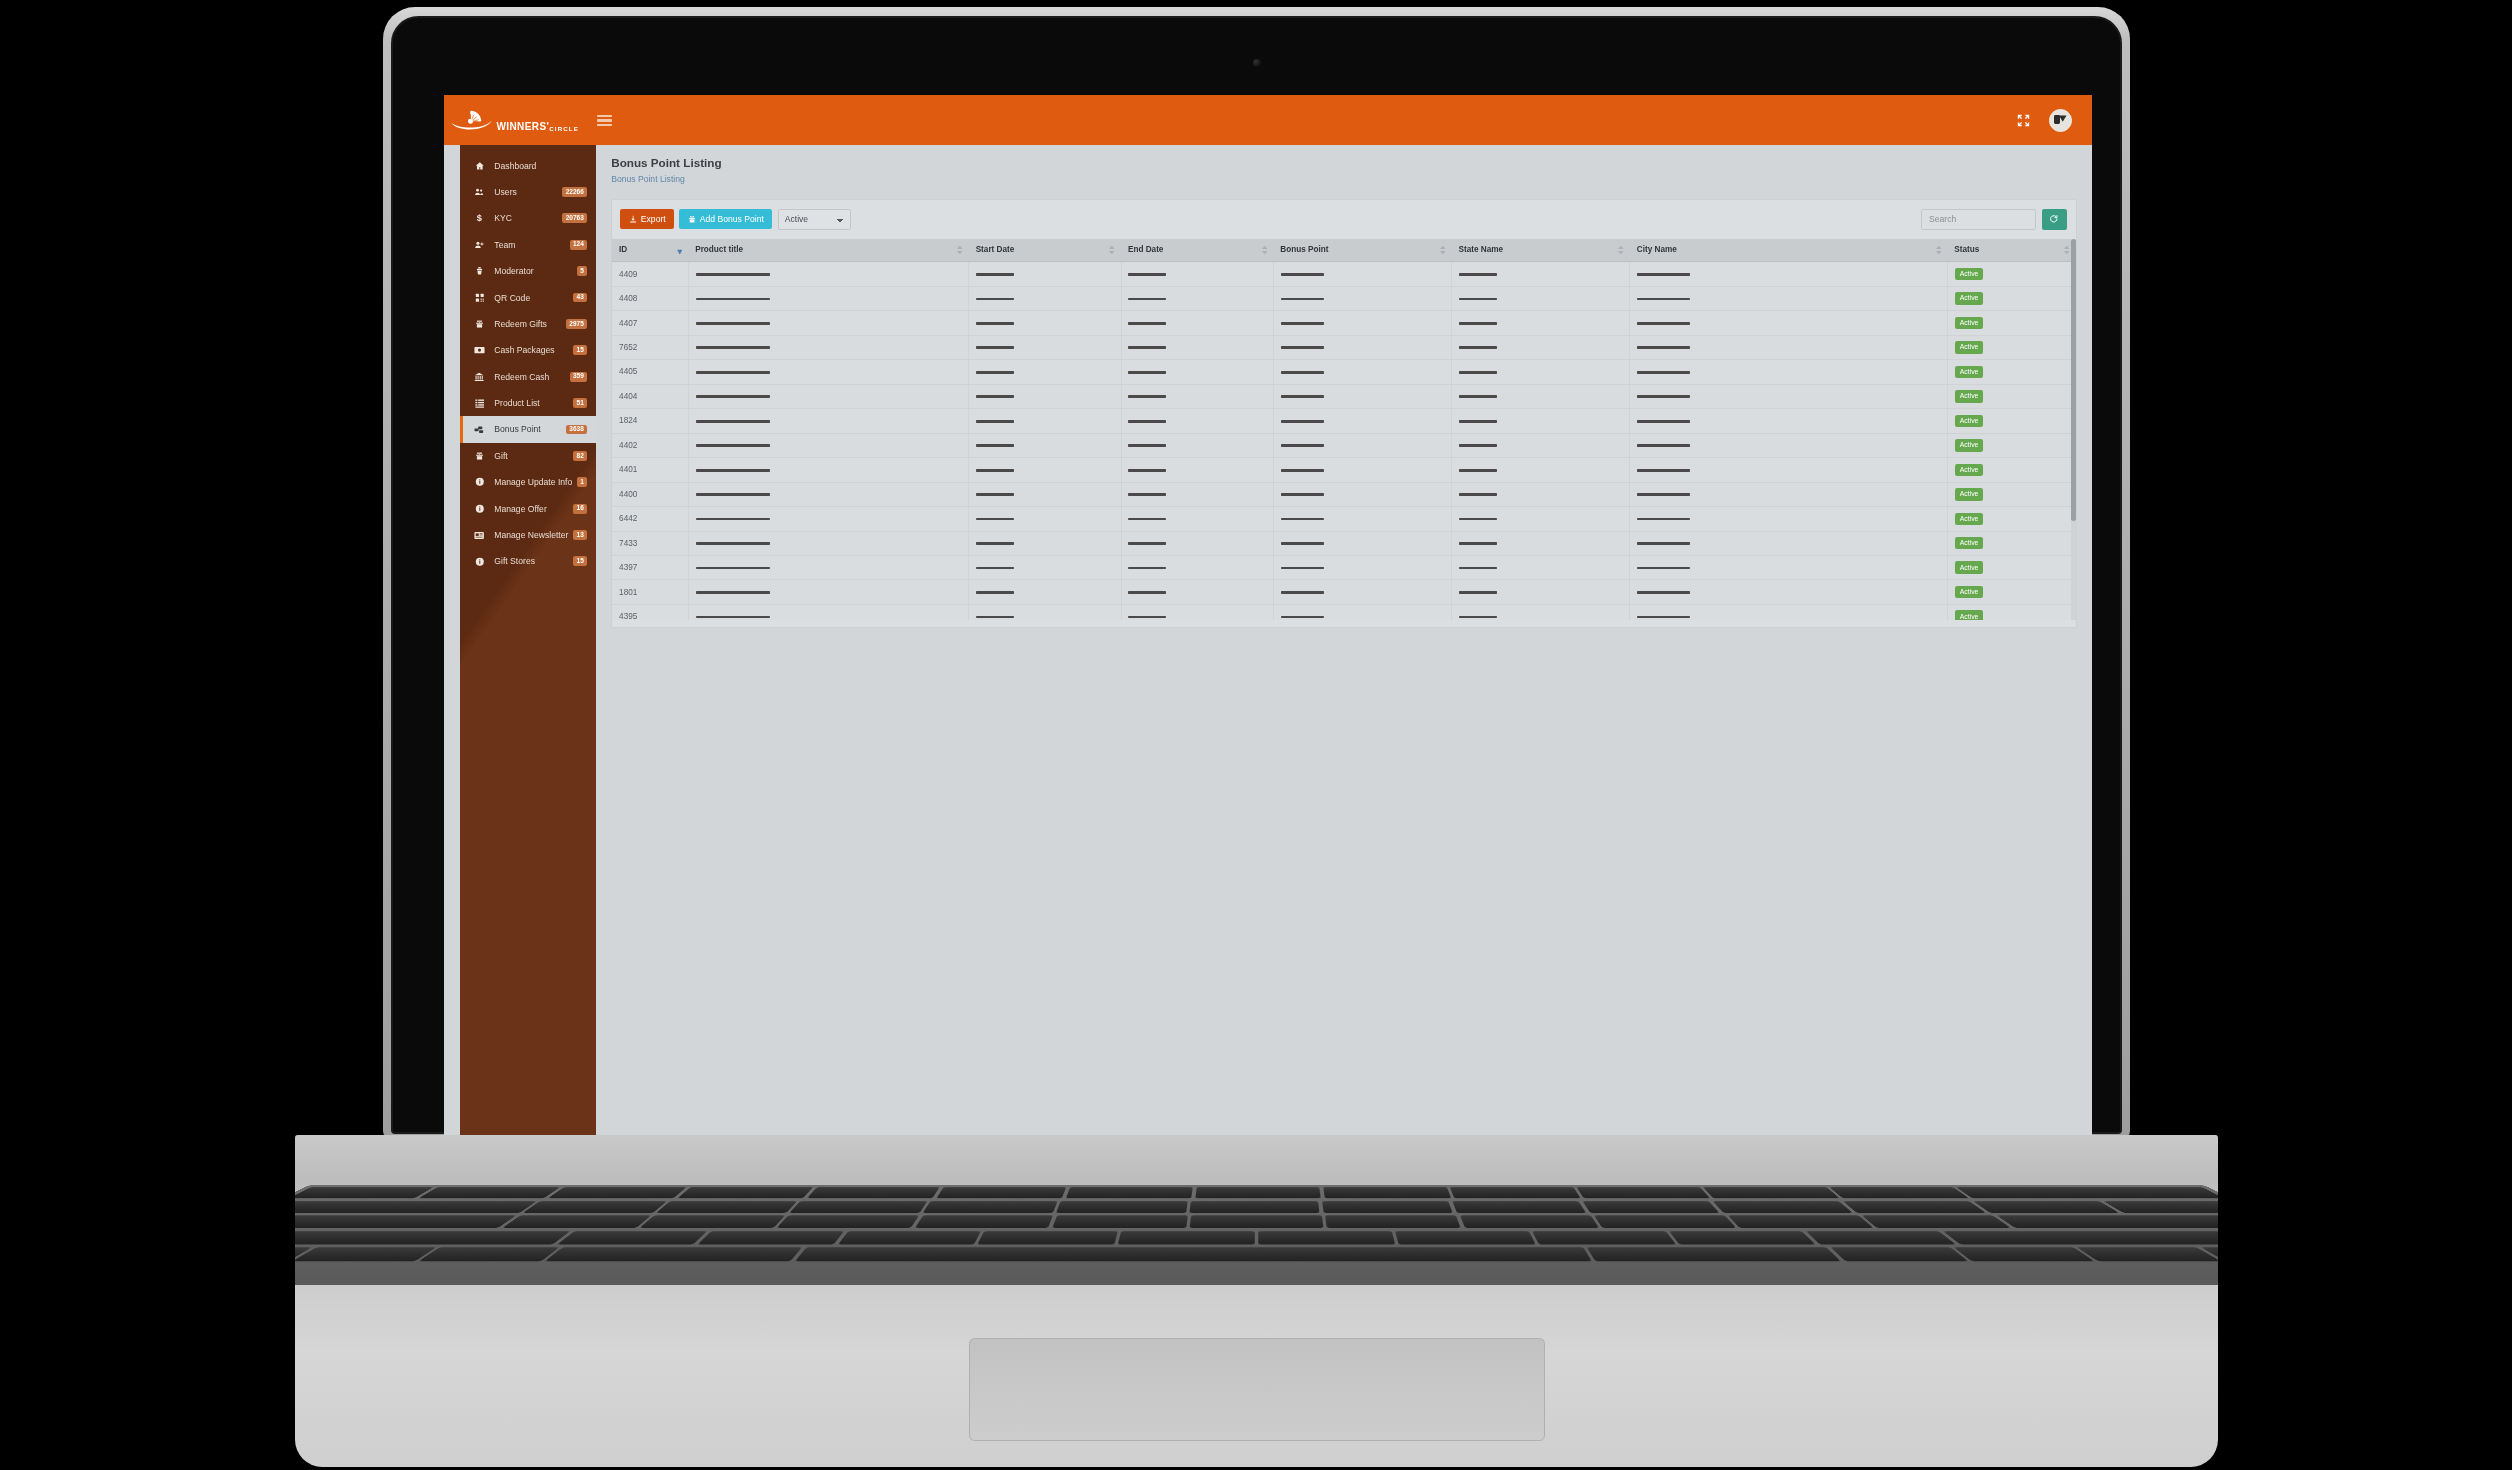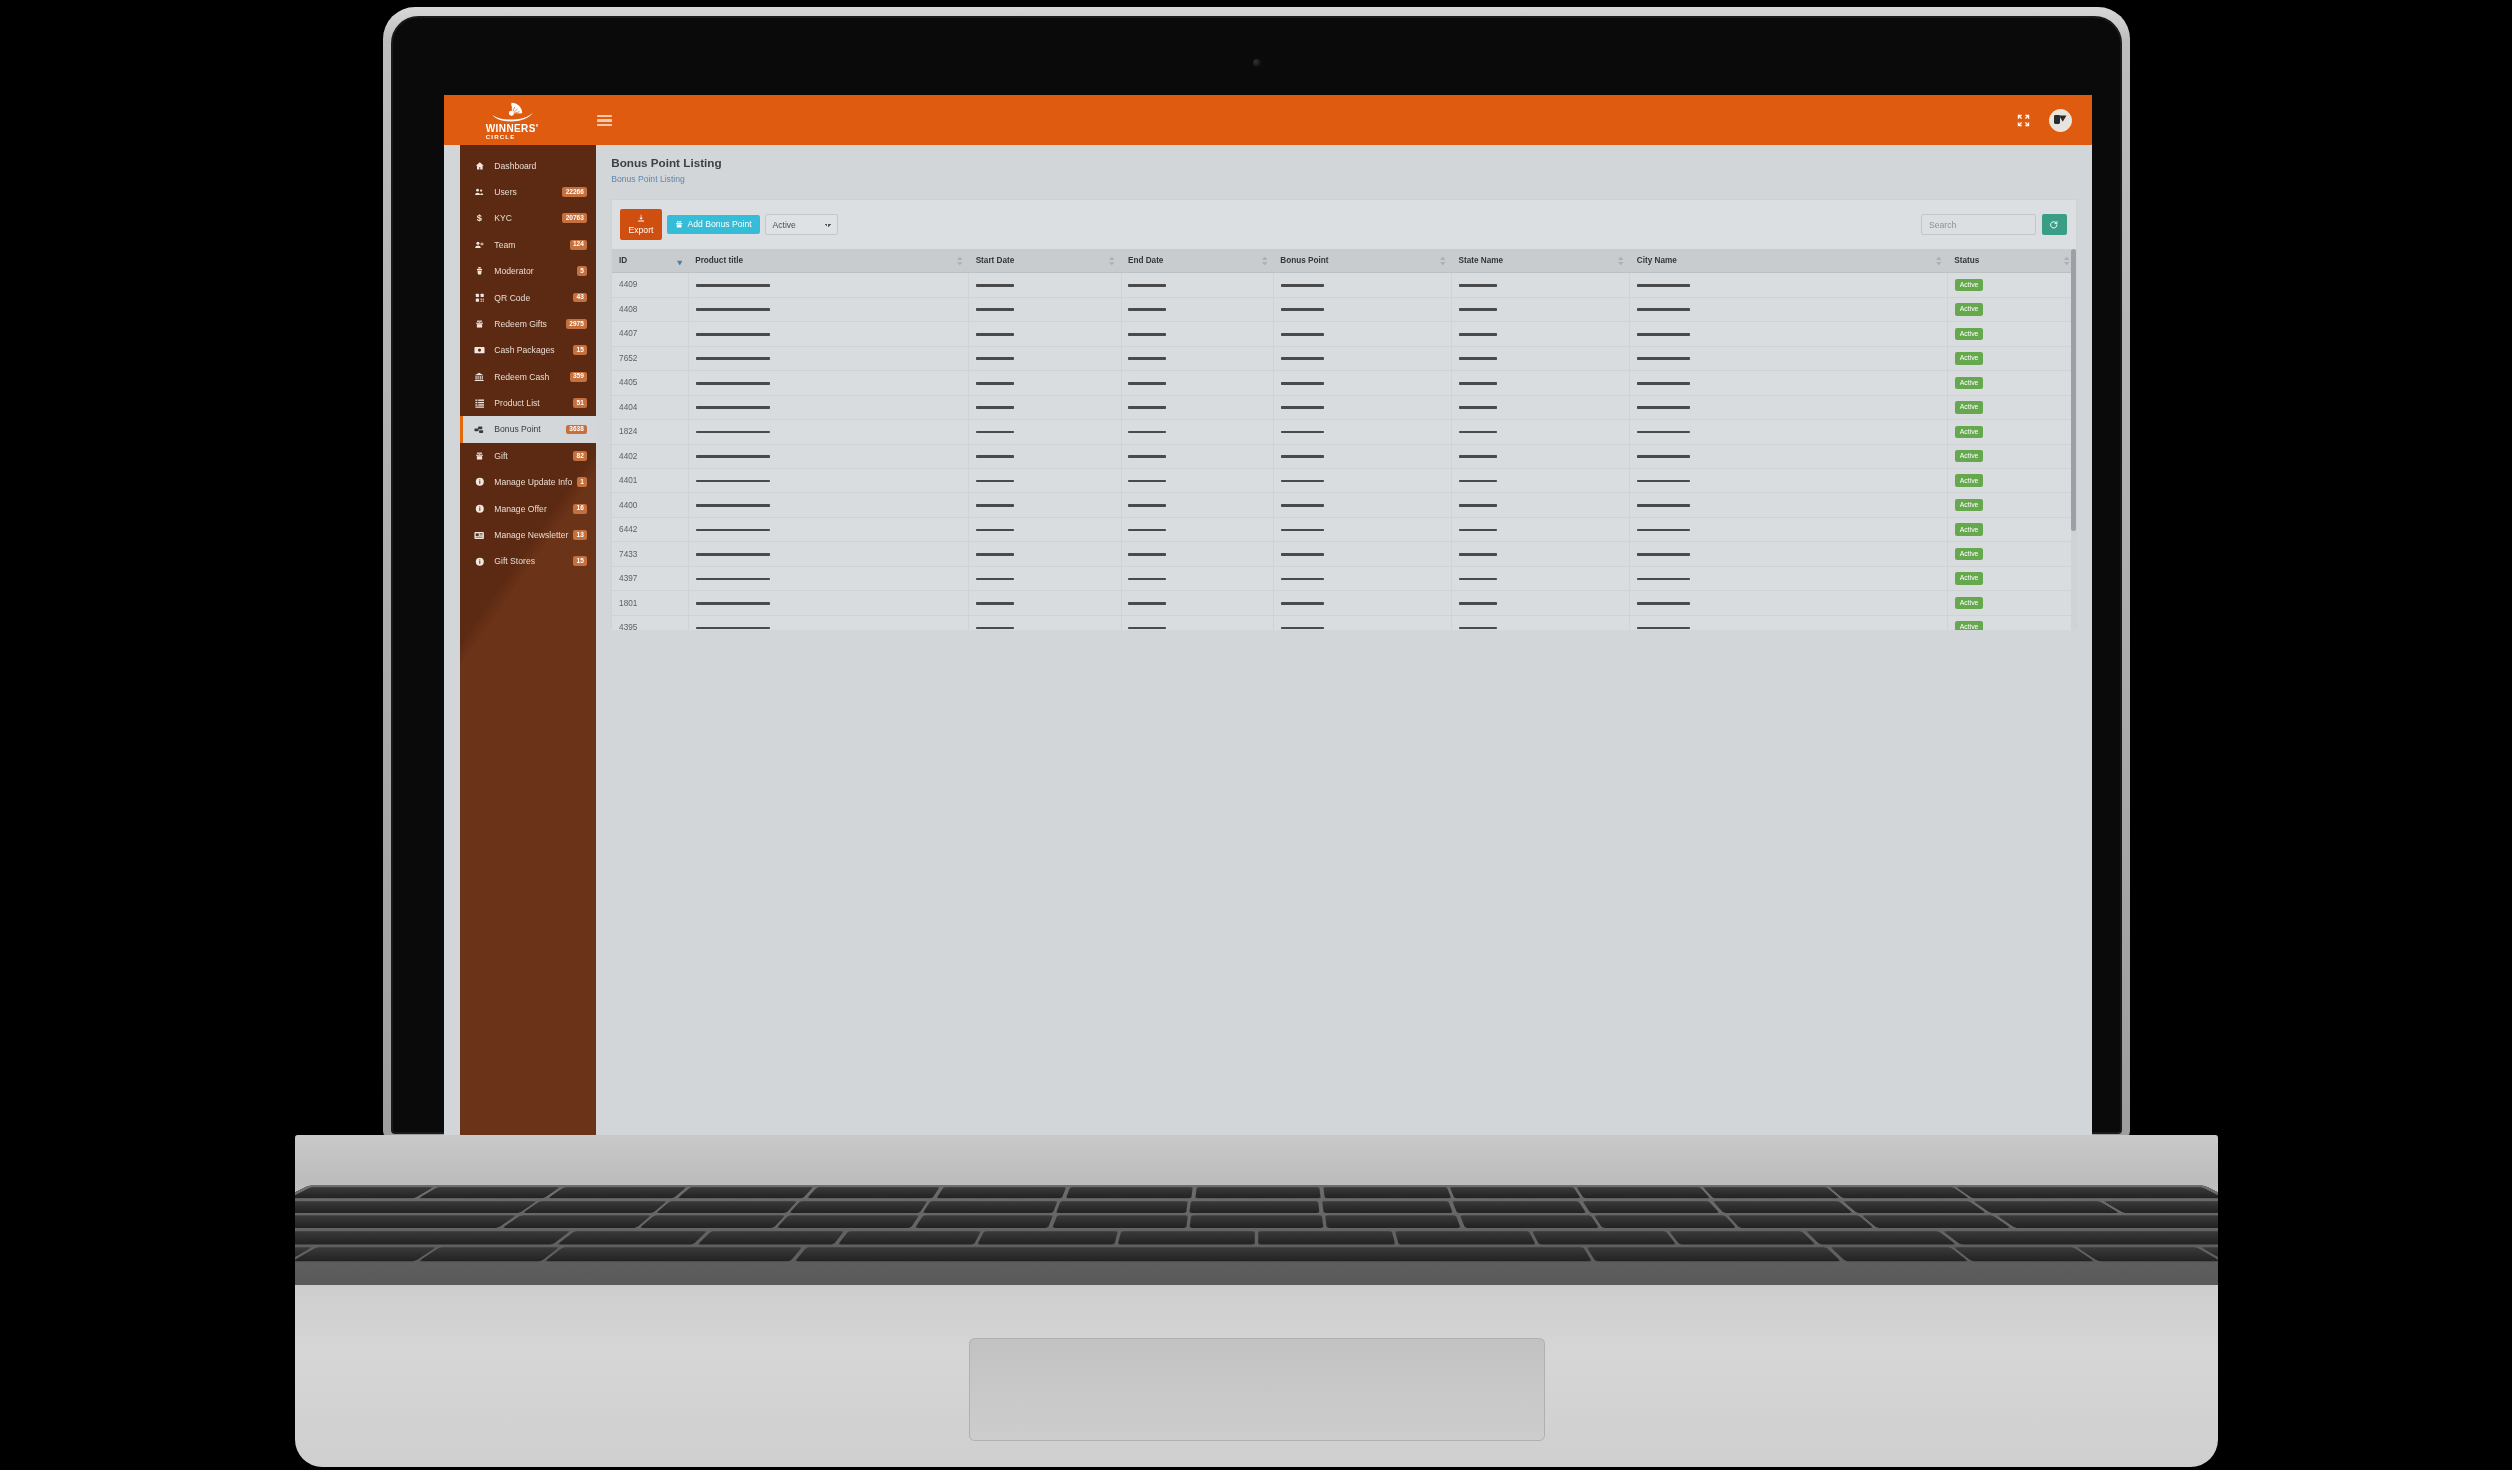--- a/index.html
+++ b/index.html
@@ -97,21 +97,21 @@
     height: 50px; background: #de5b10;
     display: flex; align-items: center;
     flex: 0 0 auto; position: relative; z-index: 5;
   }
   .brand {
     width: 136px; height: 50px;
     display: flex; flex-direction: column;
     align-items: center; justify-content: center;
     flex: 0 0 136px;
   }
-  .logo-wrap { display: flex; flex-direction: column; align-items: flex-start; line-height: 1; }
+  .logo-wrap { display: flex; flex-direction: row; align-items: flex-end; line-height: 1; }
   .logo-mark { width: 51px; height: 23px; display: block; }
   .logo-t1 { color: #fff; font-size: 10px; font-weight: 700; letter-spacing: 0.4px; margin-top: 0.7px; }
   .logo-t2 { color: #fff; font-size: 6.2px; font-weight: 700; letter-spacing: 1.1px; }
   .hamburger { margin-left: 17px; width: 15px; cursor: pointer; }
   .hamburger span {
     display: block; height: 2.1px; background: #f3c8ab;
     border-radius: 0.7px; margin: 2.7px 0;
   }
   .topbar-right {
     margin-left: auto; display: flex; align-items: center;
@@ -186,21 +186,21 @@
     display: flex; align-items: center;
     padding: 9px 9.6px 9px 8.2px; gap: 5.5px;
   }
   .btn {
     border: 0; border-radius: 2.1px;
     font-size: 8.6px; color: #fff;
     padding: 5.5px 8.2px; cursor: pointer;
     display: inline-flex; align-items: center; gap: 4.1px;
     line-height: 1; font-family: inherit; white-space: nowrap;
   }
-  .btn-export { background: #cf4f11; flex-direction: column; }
+  .btn-export { background: #cf4f11; }
   .btn-add { background: #35bcd6; }
   .btn svg { width: 8.2px; height: 8.2px; }
   .select-ctl {
     background: #dfe2e4; border: 0.7px solid #c3c7ca;
     border-radius: 2.1px; font-size: 8.6px; color: #4a4f54;
     padding: 4.8px 15px 4.8px 6.2px; height: 21px;
     appearance: none; cursor: pointer;
     font-family: inherit; min-width: 73px;
     background-image: linear-gradient(45deg,transparent 50%,#55595d 50%),linear-gradient(135deg,#55595d 50%,transparent 50%);
     background-position: calc(100% - 9.6px) 9px, calc(100% - 6.2px) 9px;

